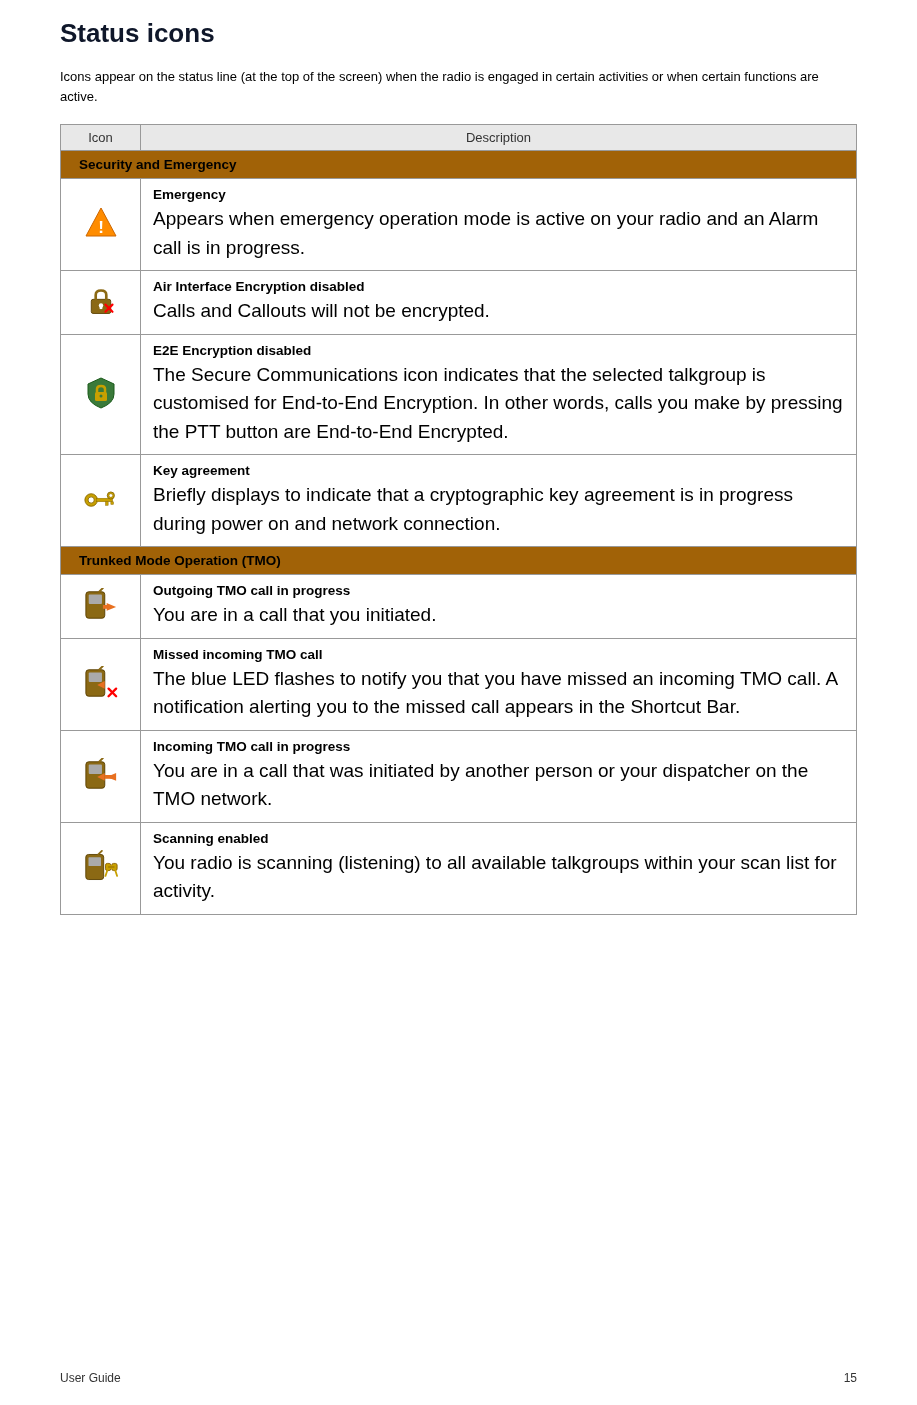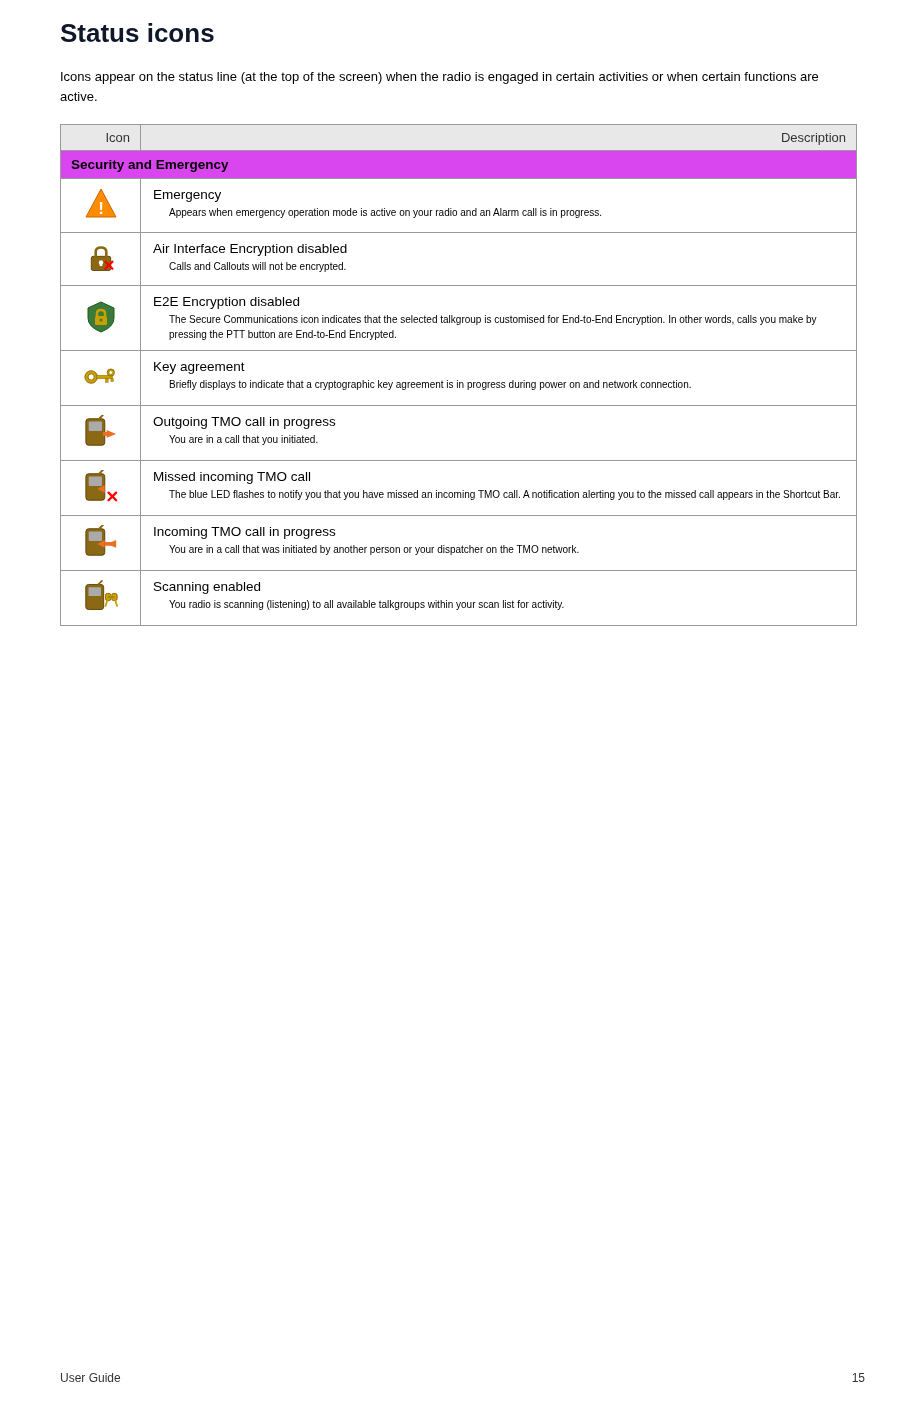--- a/index.html
+++ b/index.html
@@ -32,65 +32,64 @@
       border-collapse: collapse;
       width: 100%;
       border: 1px solid #999;
     }
     table.status-table thead tr th {
       background: #e8e8e8;
       border: 1px solid #999;
       padding: 5px 10px;
       font-weight: normal;
       font-size: 13px;
-      text-align: right;
+      text-align: center;
       color: #333;
     }
     table.status-table thead tr th.col-icon {
       width: 80px;
     }
     table.status-table thead tr th.col-desc {
     }
     .section-header td {
-      background: #d946ef;
+      background: #a16207;
       font-weight: bold;
       font-size: 13.5px;
-      padding: 6px 10px;
+      padding: 6px 18px;
       border: 1px solid #999;
       text-align: left;
     }
     .data-row td {
       border: 1px solid #999;
       vertical-align: middle;
       padding: 8px 10px;
     }
     .data-row td.icon-cell {
       width: 80px;
       text-align: center;
       vertical-align: middle;
     }
     .data-row td.desc-cell {
       vertical-align: top;
       padding: 8px 12px;
     }
     .row-title {
-      font-weight: normal;
+      font-weight: bold;
       font-size: 13.5px;
       margin-bottom: 3px;
     }
     .row-body {
-      font-size: 10px;
+      font-size: 19px;
       line-height: 1.5;
-      margin-left: 16px;
     }
     .page-footer {
       position: absolute;
       bottom: 20px;
       left: 60px;
-      right: 52px;
+      right: 60px;
       display: flex;
       justify-content: space-between;
       font-size: 12px;
       color: #333;
     }
 
     
     .icon-container {
       width: 36px;
       height: 36px;
@@ -219,20 +218,23 @@
               <circle cx="30" cy="8" r="2" fill="#fff" stroke="#8a6800" stroke-width="0.5"></circle>
             </svg>
           </div>
         </td>
         <td class="desc-cell">
           <div class="row-title">Key agreement</div>
           <div class="row-body">Briefly displays to indicate that a cryptographic key agreement is in progress during power on and network connection.</div>
         </td>
       </tr>
 
+      <tr class="section-header">
+        <td colspan="2">Trunked Mode Operation (TMO)</td>
+      </tr>
 
       <tr class="data-row">
         <td class="icon-cell">
           <div class="icon-container icon-tmo">
             <svg viewBox="0 0 36 36" xmlns="http://www.w3.org/2000/svg">
 
               <rect x="2" y="4" width="20" height="28" rx="3" fill="#8B6914" stroke="#5a4000" stroke-width="1"></rect>
               <rect x="5" y="7" width="14" height="10" rx="1" fill="#aaa"></rect>
 
               <line x1="16" y1="4" x2="20" y2="0" stroke="#8B6914" stroke-width="2" stroke-linecap="round"></line>

